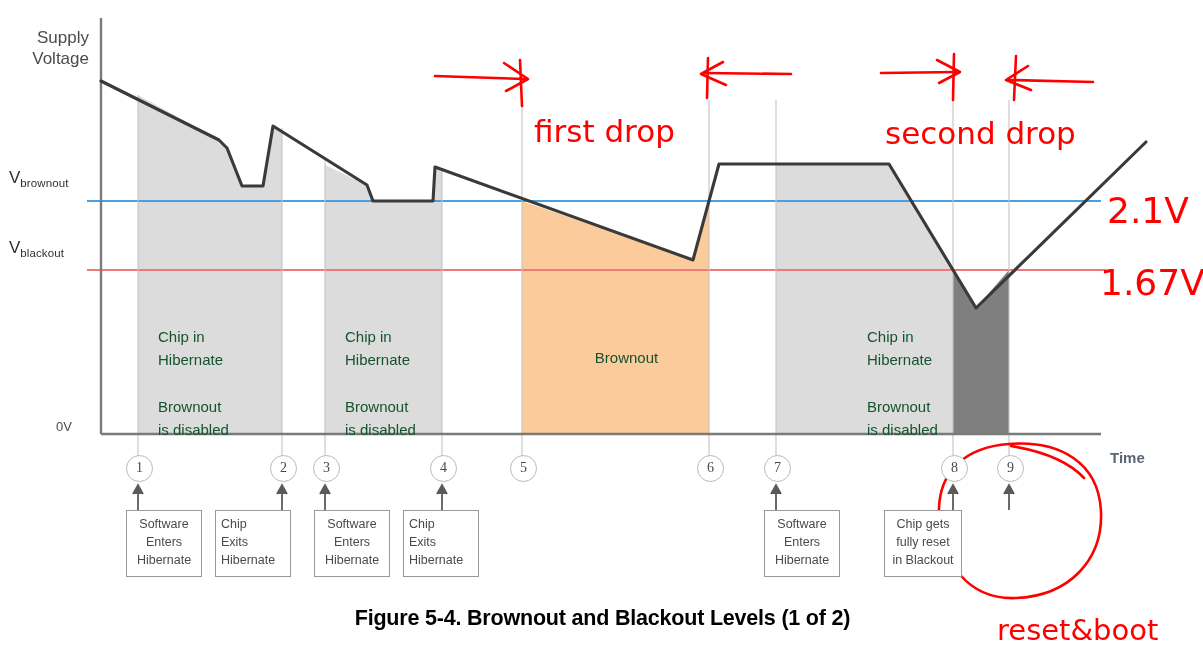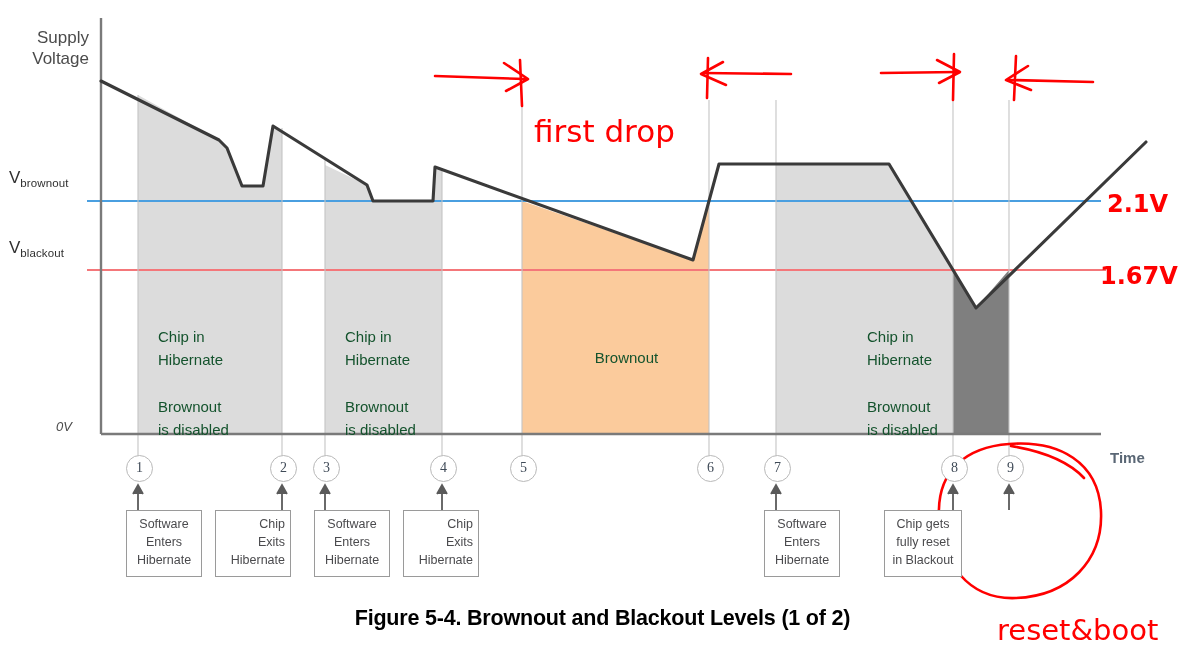--- a/index.html
+++ b/index.html
@@ -85,30 +85,30 @@
     position: absolute;
     border: 1.2px solid #9a9a9a;
     background: #ffffff;
     box-sizing: border-box;
     font-size: 12.5px;
     line-height: 1.42;
     color: #4a4a4d;
     padding: 5px 5px 4px 5px;
     white-space: nowrap;
   }
-  .callout.align-right { text-align: right; }
+  .callout.align-right { text-align: left; }
   .callout.align-left  { text-align: center; }
   .annot-text {
     position: absolute;
     color: #ff0000;
     white-space: nowrap;
     font-family: "DejaVu Sans", sans-serif;
   }
   .annot-drop { font-size: 31px; }
-  .annot-volt { font-size: 24px; font-weight: bold; }
+  .annot-volt { font-size: 36px; }
   .annot-reset { font-size: 29px; }
   .caption {
     position: absolute;
     width: 100%;
     text-align: center;
     font-size: 21.5px;
     font-weight: bold;
     color: #000000;
     letter-spacing: -0.2px;
   }
@@ -182,21 +182,21 @@
   </div>
 
   <div class="v-label" style="left:8px; top:168px;">
     <span>V</span><sub>brownout</sub>
   </div>
 
   <div class="v-label" style="left:8px; top:238px;">
     <span>V</span><sub>blackout</sub>
   </div>
 
-  <div class="zero-label" style="left:55px; top:419px;font-style:italic;">0V</div>
+  <div class="zero-label" style="left:55px; top:419px;">0V</div>
 
   <div class="time-label" style="left:1109px; top:437px;">Time</div>
 
   <div class="band-text" style="left:146px; top:325px;">
     <span>Chip in</span><br>
     <span>Hibernate</span><br><br>
     <span>Brownout</span><br>
     <span>is disabled</span>
   </div>
 
@@ -279,20 +279,21 @@
 
   <div class="callout align-left" style="left:883px; top:510px; width:78px; height:67px;">
     <span>Chip gets</span><br>
     <span>fully reset</span><br>
     <span>in Blackout</span>
   </div>
 
 
   <div class="annot-text annot-drop" style="left:533px; top:113px;">first drop</div>
 
+  <div class="annot-text annot-drop" style="left:884px; top:115px;">second drop</div>
 
   <div class="annot-text annot-volt" style="left:1106px; top:190px;">2.1V</div>
 
   <div class="annot-text annot-volt" style="left:1099px; top:262px;">1.67V</div>
 
   <div class="annot-text annot-reset" style="left:996px; top:613px;">reset&amp;boot</div>
 
   <div class="caption" style="left:0; top:606px;">Figure 5-4. Brownout and Blackout Levels (1 of 2)</div>
 
 </div>

